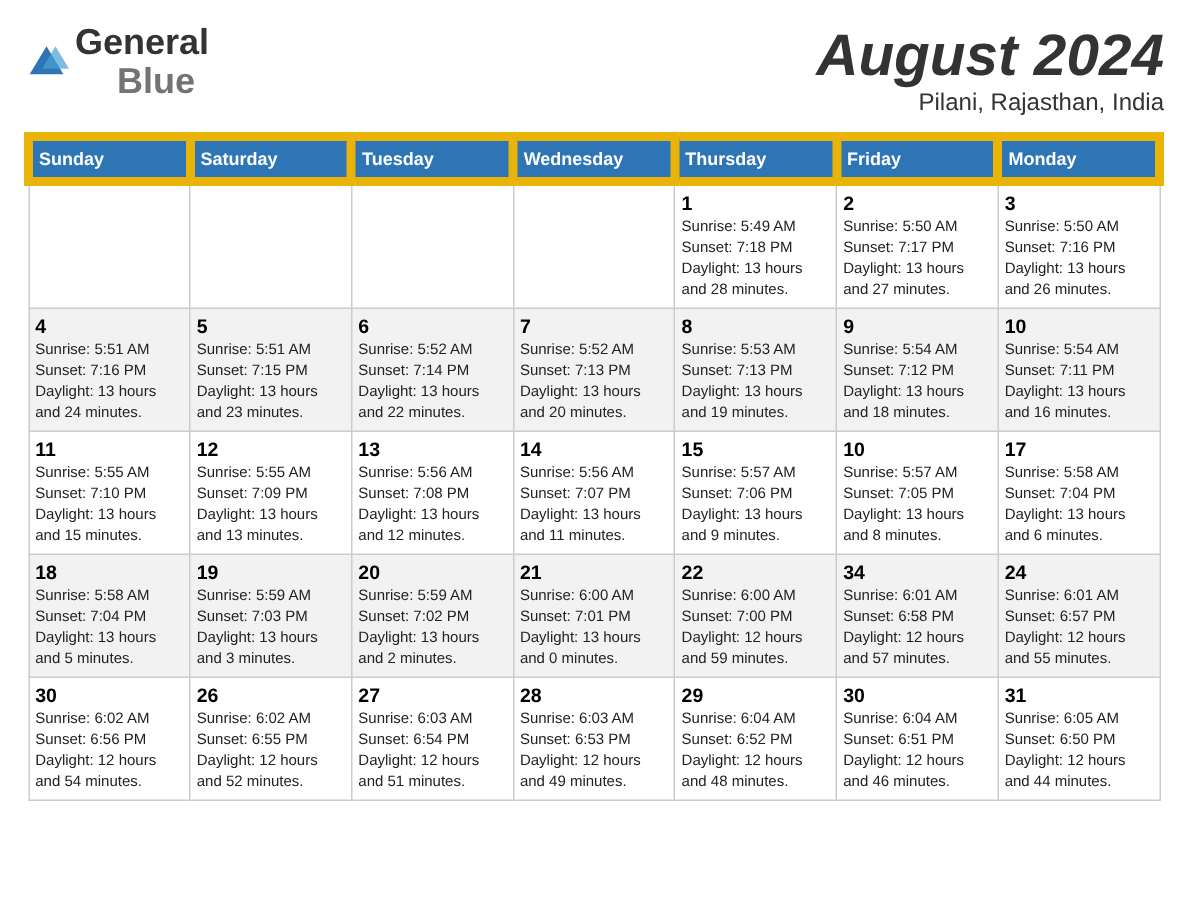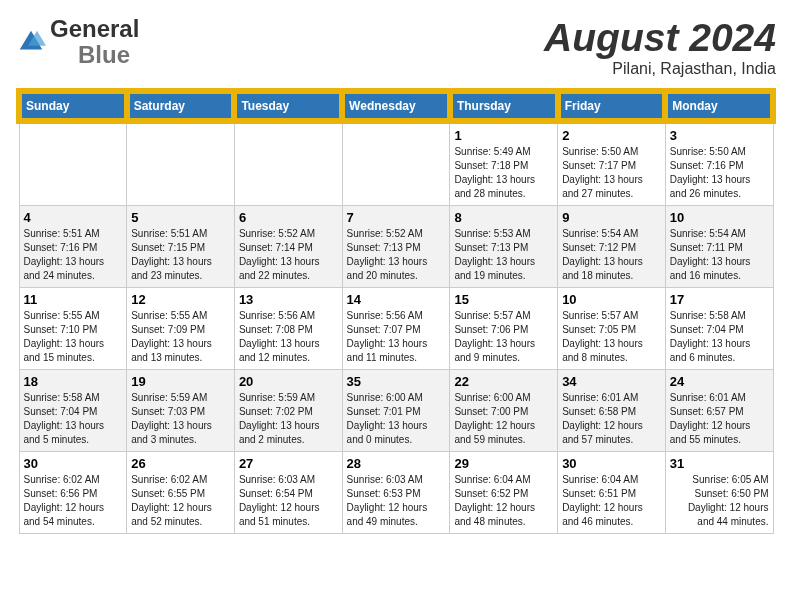--- a/index.html
+++ b/index.html
@@ -261,21 +261,21 @@
 and 3 minutes.</div>
         </td>
         <td>
           <span class="day-num">20</span>
           <div class="cell-content" style="white-space: pre-line;">Sunrise: 5:59 AM
 Sunset: 7:02 PM
 Daylight: 13 hours
 and 2 minutes.</div>
         </td>
         <td>
-          <span class="day-num">35</span>
+          <span class="day-num">21</span>
           <div class="cell-content" style="white-space: pre-line;">Sunrise: 6:00 AM
 Sunset: 7:01 PM
 Daylight: 13 hours
 and 0 minutes.</div>
         </td>
         <td>
           <span class="day-num">22</span>
           <div class="cell-content" style="white-space: pre-line;">Sunrise: 6:00 AM
 Sunset: 7:00 PM
 Daylight: 12 hours
@@ -334,20 +334,20 @@
         </td>
         <td>
           <span class="day-num">30</span>
           <div class="cell-content" style="white-space: pre-line;">Sunrise: 6:04 AM
 Sunset: 6:51 PM
 Daylight: 12 hours
 and 46 minutes.</div>
         </td>
         <td>
           <span class="day-num">31</span>
-          <div class="cell-content" style="white-space: pre-line; text-align: right;">Sunrise: 6:05 AM
+          <div class="cell-content" style="white-space: pre-line;">Sunrise: 6:05 AM
 Sunset: 6:50 PM
 Daylight: 12 hours
 and 44 minutes.</div>
         </td>
       </tr>
     </tbody>
 </table>
 
 </body></html>

